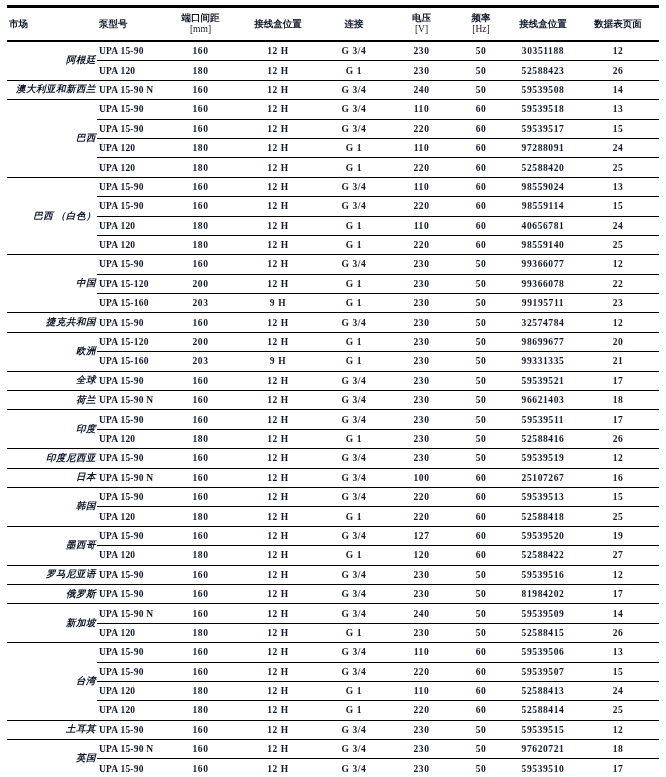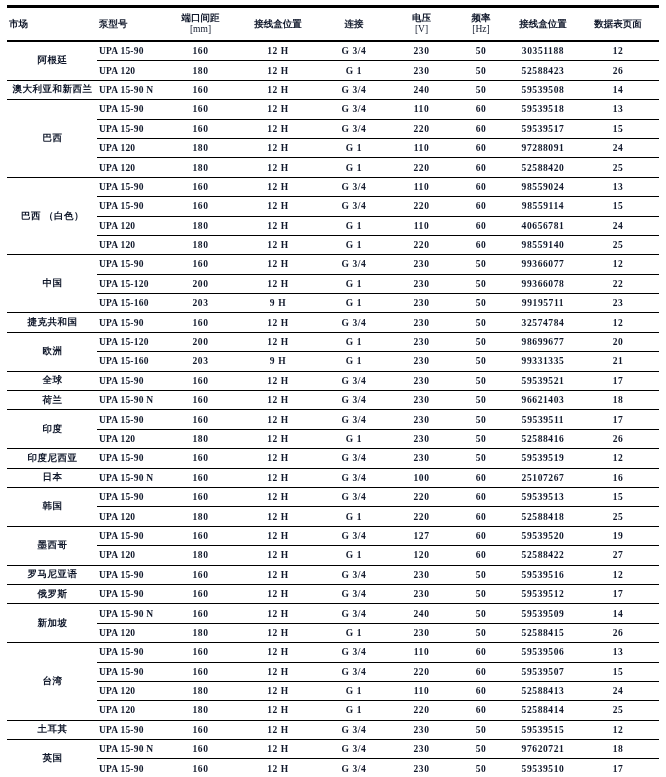--- a/index.html
+++ b/index.html
@@ -53,23 +53,24 @@
 
   tbody td {
     border-top: 1px solid #000;
     height: 18.4px;
     padding: 0 1px;
     vertical-align: middle;
     white-space: nowrap;
     overflow: hidden;
   }
   tbody td.market {
-    text-align: center;
+    text-align: right;
     padding-left: 2px;
     letter-spacing: 0.5px;
+    font-style: italic;
   }
   tbody td.model {
     text-align: left;
     padding-left: 2px;
     letter-spacing: 0.2px;
     margin-left: 8px;
   }
   tbody td.num {
     text-align: center;
     letter-spacing: 0.6px;
@@ -401,21 +402,21 @@
           <td class="num">12</td>
         </tr>
         <tr>
           <td class="market" rowspan="1">俄罗斯</td>
           <td class="model">UPA 15-90</td>
           <td class="num">160</td>
           <td class="num">12 H</td>
           <td class="num">G 3/4</td>
           <td class="num">230</td>
           <td class="num">50</td>
-          <td class="num">59539512</td>
+          <td class="num">81984202</td>
           <td class="num">17</td>
         </tr>
         <tr>
           <td class="market" rowspan="2">新加坡</td>
           <td class="model">UPA 15-90 N</td>
           <td class="num">160</td>
           <td class="num">12 H</td>
           <td class="num">G 3/4</td>
           <td class="num">240</td>
           <td class="num">50</td>

